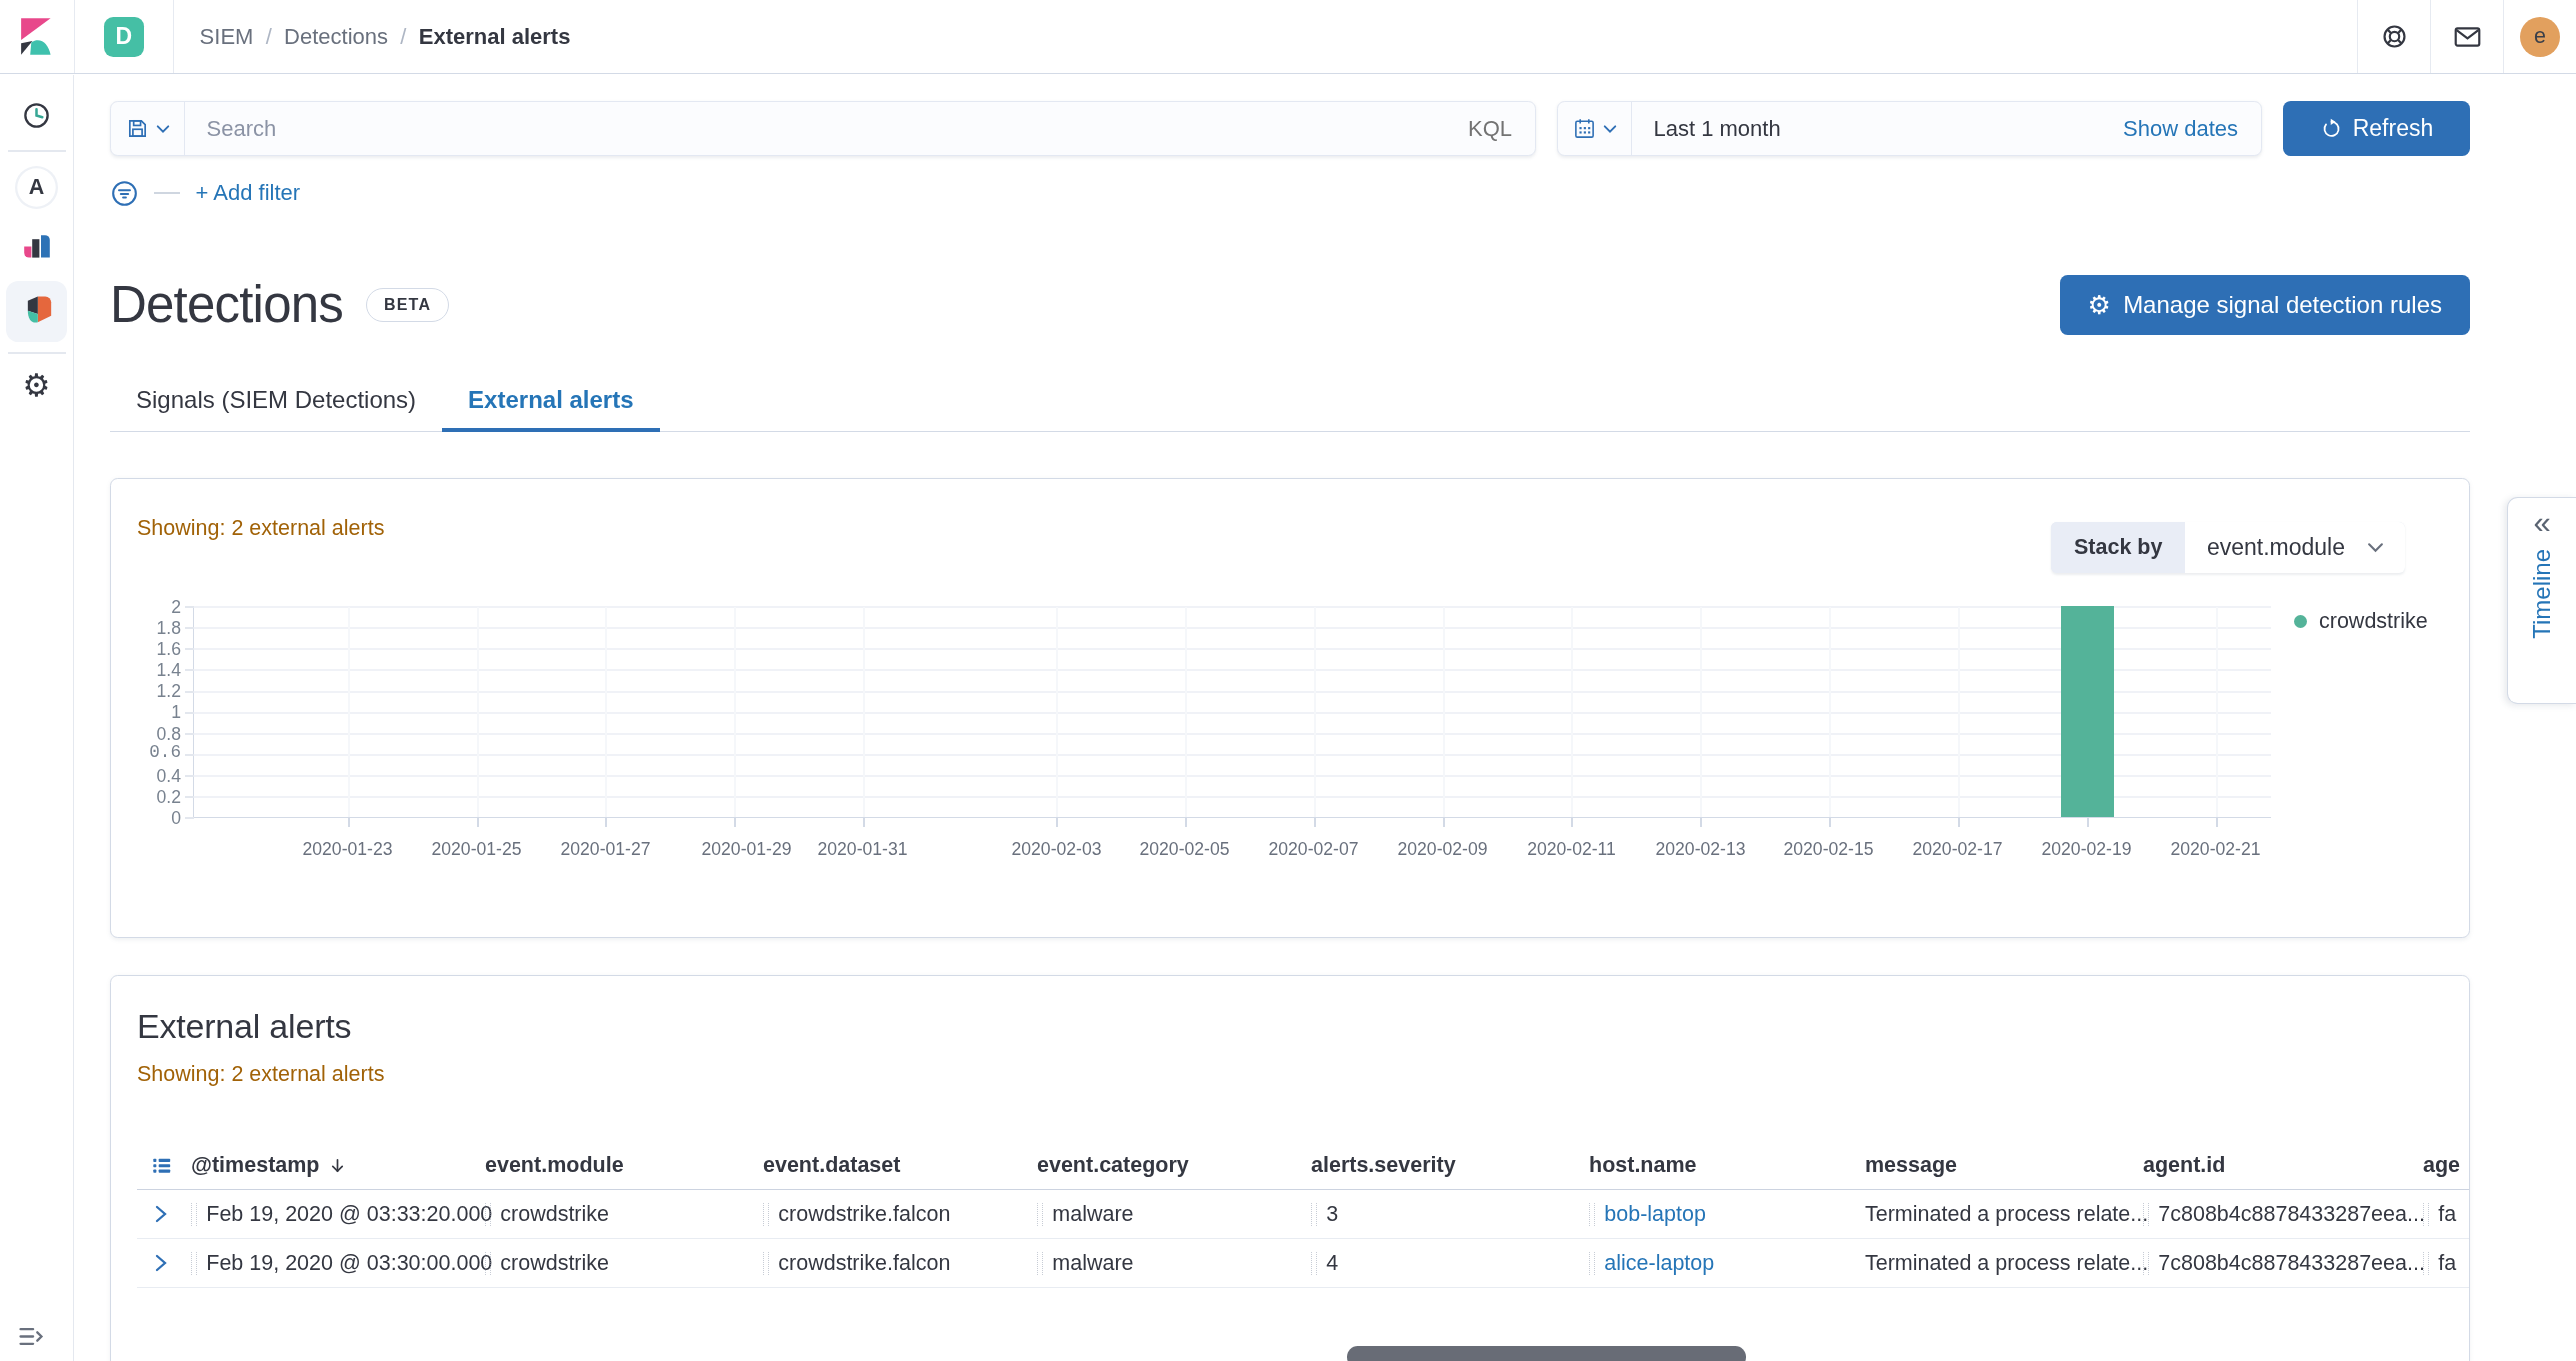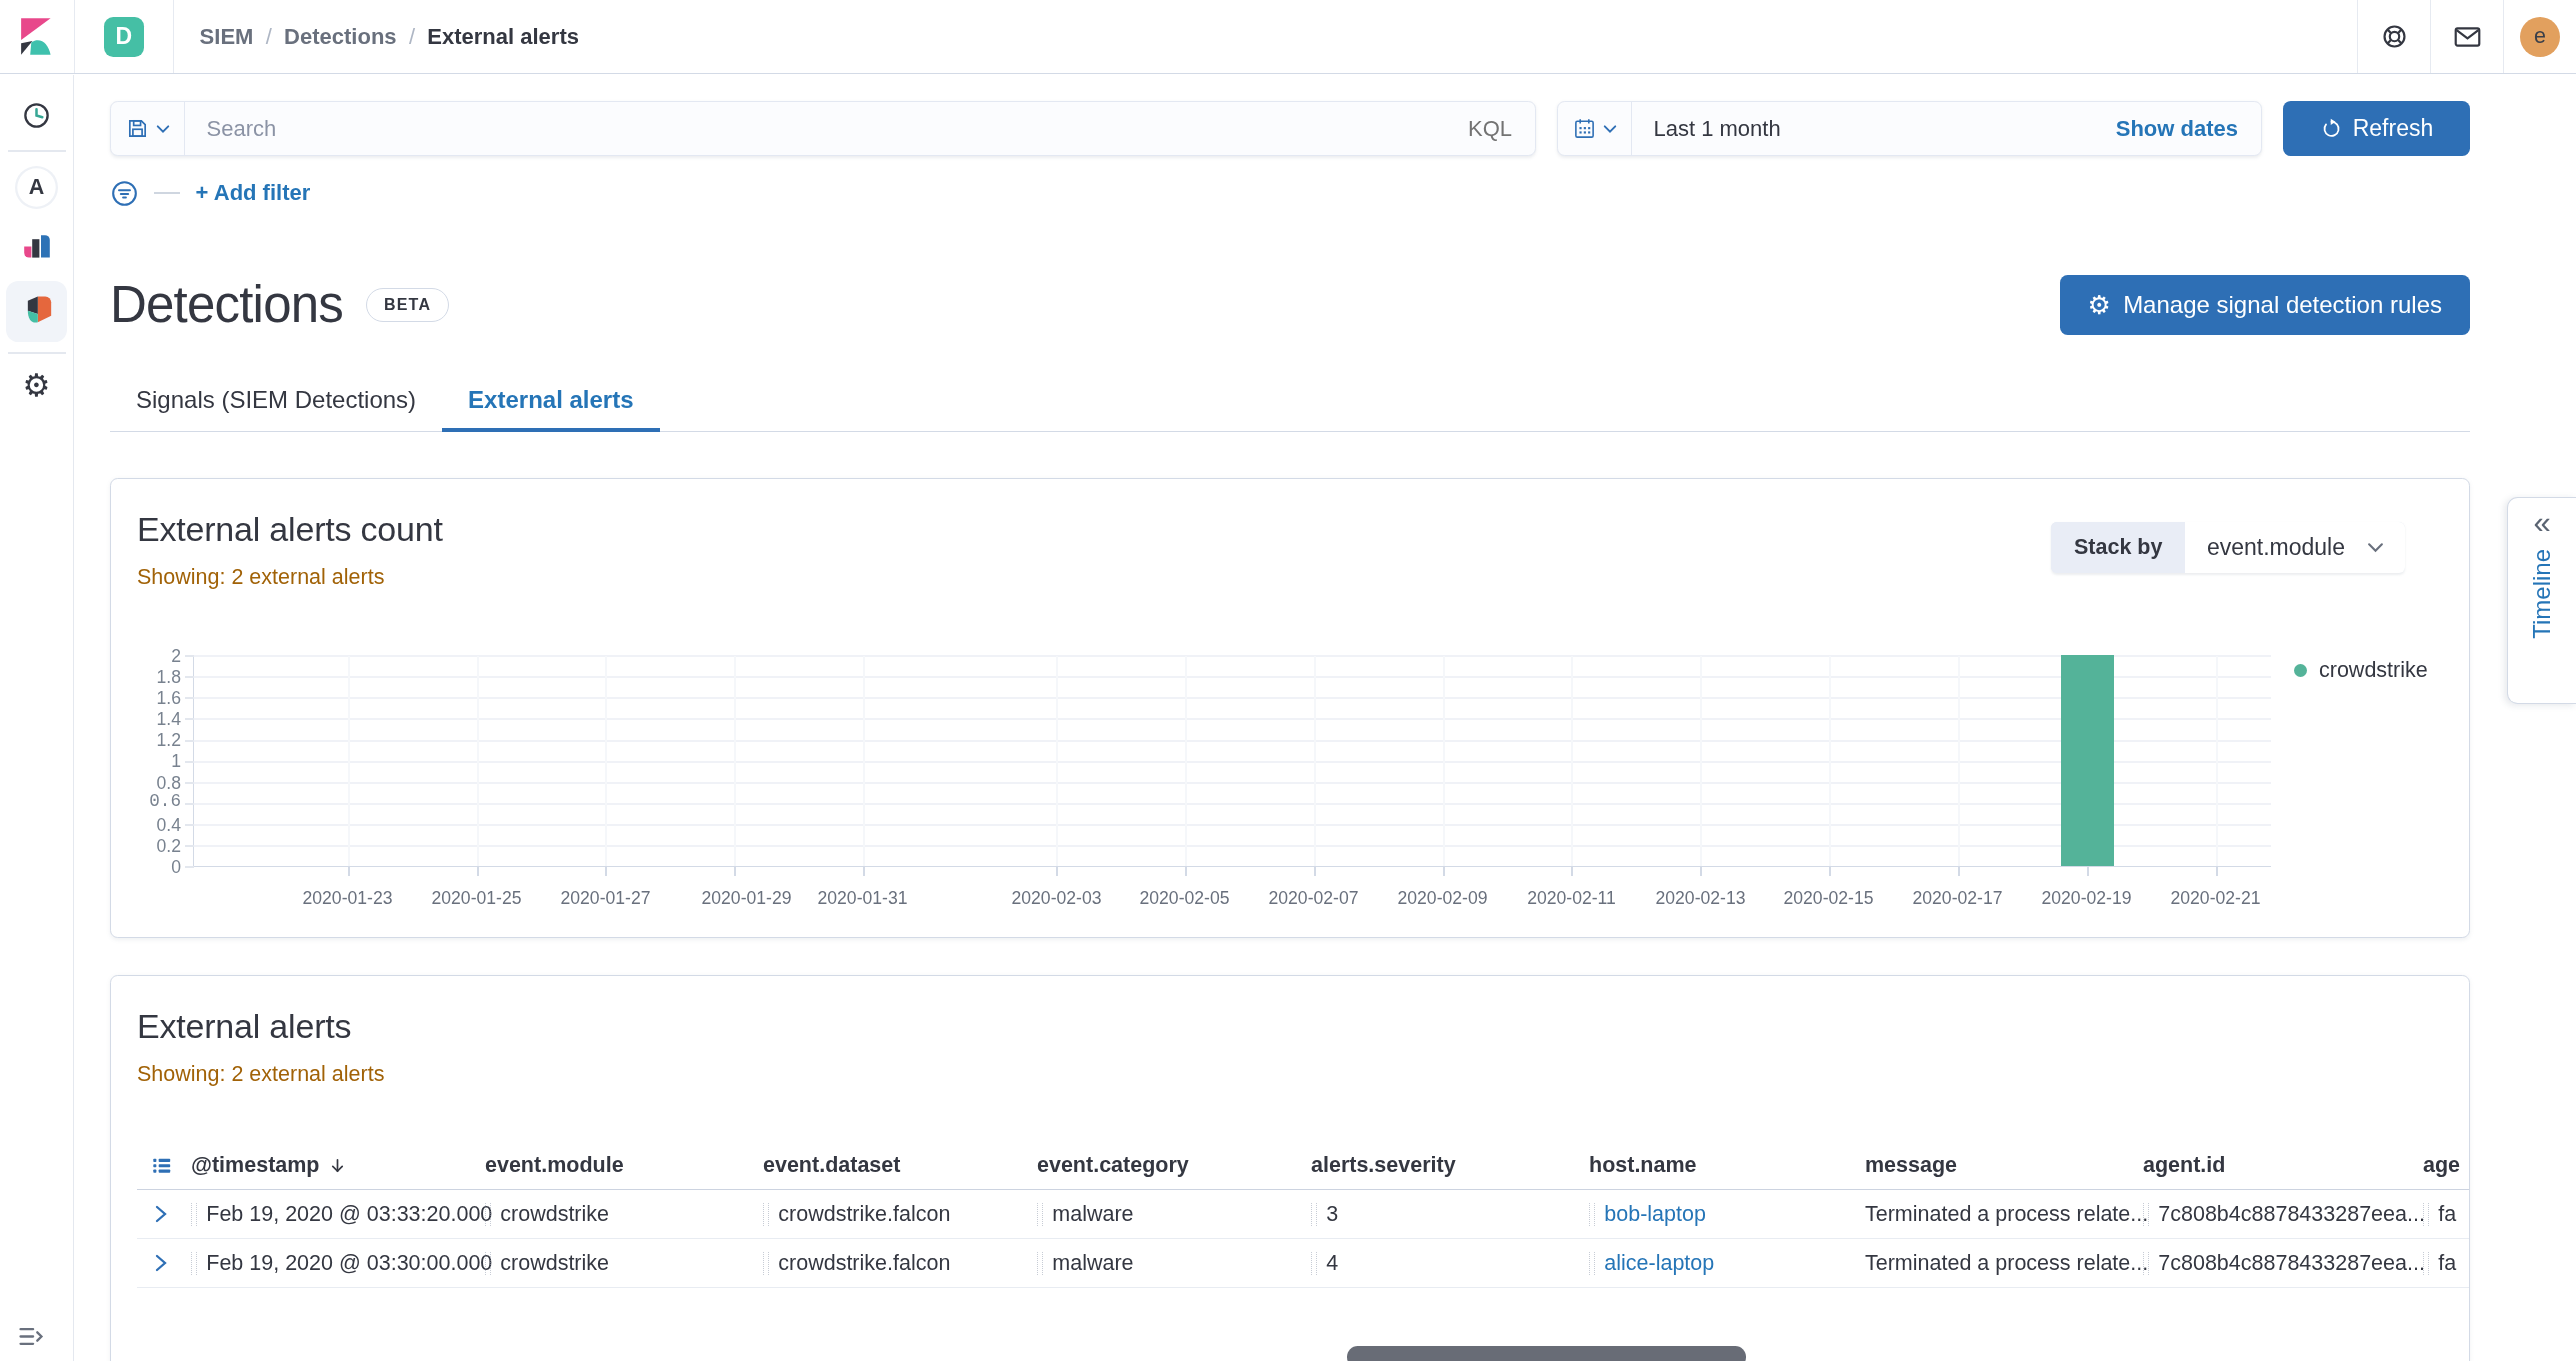--- a/index.html
+++ b/index.html
@@ -2,21 +2,21 @@
 <html style="font-size:12.3px"><head>
 <meta charset="utf-8">
 <style>
   * { margin:0; padding:0; box-sizing:border-box; }
   body {
     width:2576px; height:1362px; overflow:hidden; position:relative;
     font-family:"Liberation Sans","DejaVu Sans",sans-serif;
     color:#343741; background:#fff; font-size:21.5px;
   }
   svg { display:block; }
-  a { text-decoration:none; cursor:pointer;font-weight:bold; }
+  a { text-decoration:none; cursor:pointer; }
 
   
   .topbar { position:absolute; top:0; left:0; right:0; height:74px; background:#fff;
     border-bottom:1.5px solid #D3DAE6; display:flex; align-items:center; z-index:20; }
   .logo-box { width:74px; display:flex; justify-content:center; align-items:center; }
   .vdiv { width:0.8px; align-self:stretch; background:#e6eaf1; }
   .space-badge { width:40px; height:40px; margin:0 29px; border-radius:9.2px; background:#45BFA5;
     color:#fff; font-weight:700; font-size:23px; display:flex; align-items:center; justify-content:center; cursor:pointer; }
   .breadcrumbs { display:flex; align-items:center; margin-left:26px; font-size:22px; }
   .breadcrumbs a { color:#69707D; }
@@ -284,21 +284,20 @@
       <span>Manage signal detection rules</span>
     </button>
   </div>
 
   <div class="tabs">
     <div class="tab tab-inactive">Signals (SIEM Detections)</div>
     <div class="tab tab-active">External alerts</div>
   </div>
 
   <section class="panel chart-panel">
-    <div class="panel-title">External alerts count</div>
     <div class="panel-sub">Showing: 2 external alerts</div>
     <div class="stack-by">
       <div class="sb-label">Stack by</div>
       <div class="sb-value">
         <span>event.module</span>
         <svg width="17" height="17" viewBox="0 0 16 16" fill="none" stroke="#69707D" stroke-width="2" stroke-linecap="round">
           <polyline points="2,5 8,11 14,5"></polyline>
         </svg>
       </div>
     </div>

